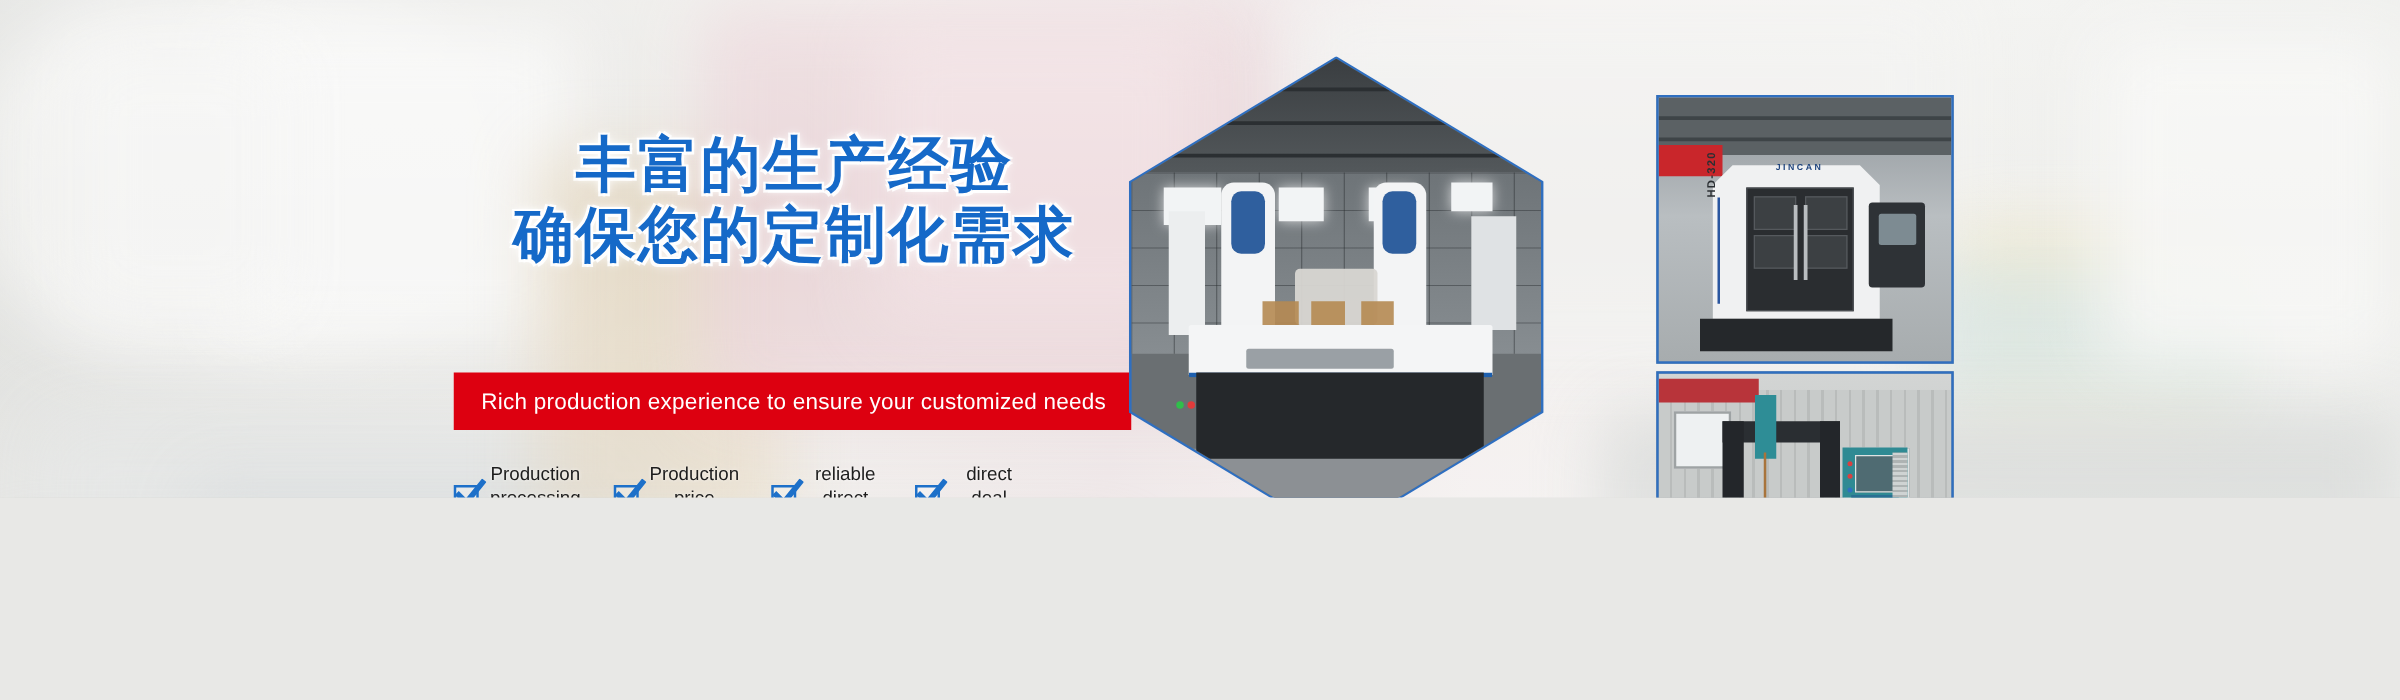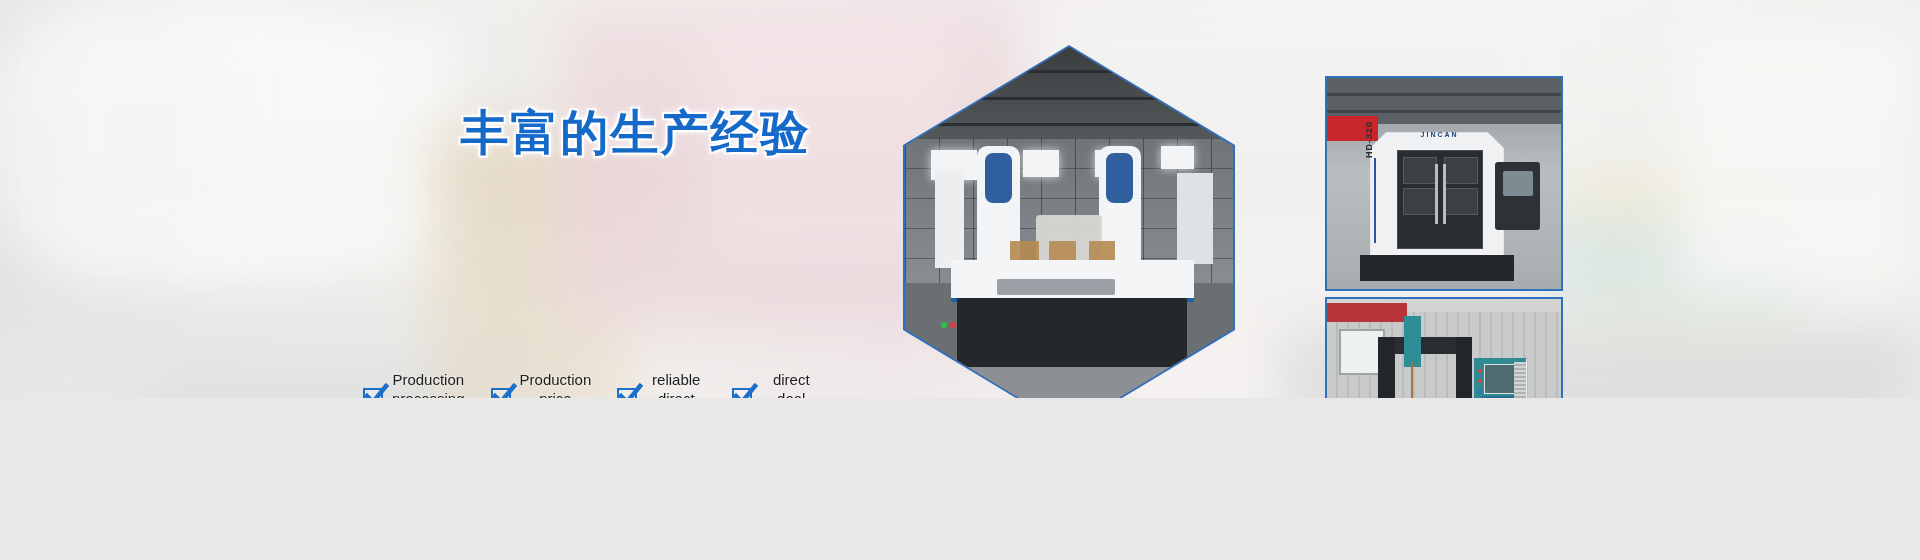--- a/index.html
+++ b/index.html
@@ -190,22 +190,26 @@
     <div class="bg-blob b10"></div>
     <div class="bg-blob b11"></div>
     <div class="bg-blob b12"></div>
     <div class="bg-blob b13"></div>
     <div class="bg-blob b14"></div>
     <div class="bg-haze"></div>
   </div>
 
   <div class="headline">
     <span class="l1">丰富的生产经验</span>
-  </div>
-
+    <span class="l2">确保您的定制化需求</span>
+  </div>
+
+  <div class="redbar">
+    <span class="redbar-text">Rich production experience to ensure your customized needs</span>
+  </div>
 
   <div class="features">
 
     <div class="feature">
       <span class="cb">
         <svg viewBox="0 0 26 26">
             <path d="M4 13 L10 19 L23 3" fill="none" stroke="#1d70c9" stroke-width="4.5" stroke-linecap="square"></path>
           </svg>
       </span>
       <span class="feature-label">Production

